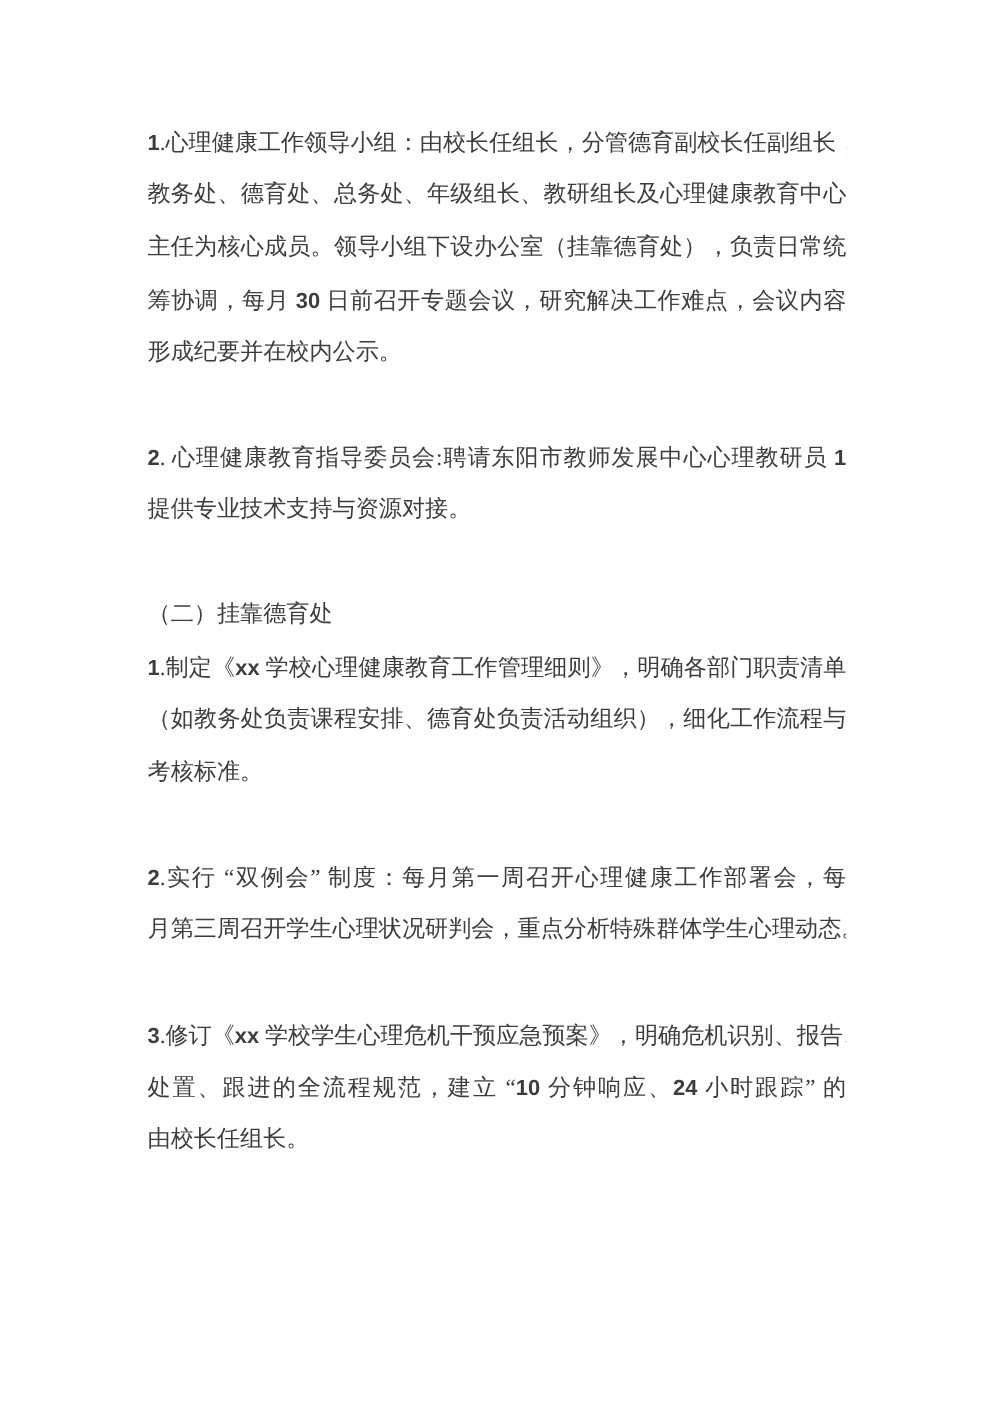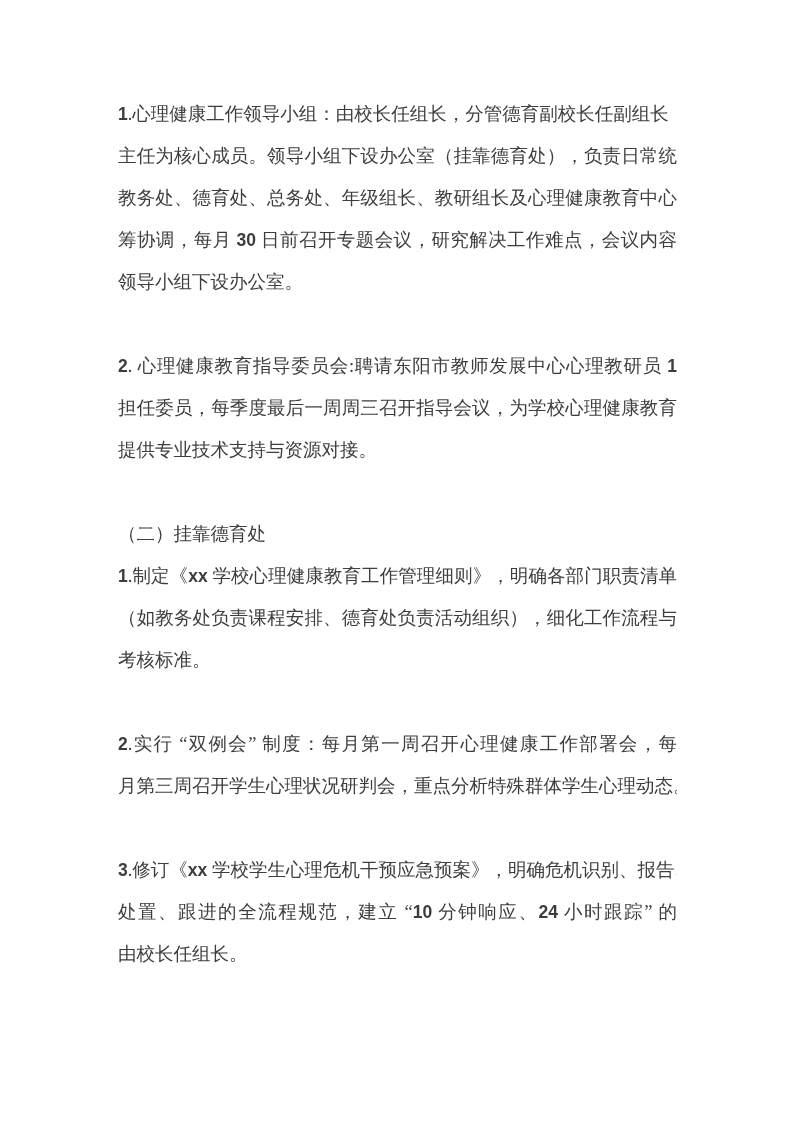--- a/index.html
+++ b/index.html
@@ -43,29 +43,28 @@
     font-size: 17.5px;
   }
 </style>
 </head>
 <body>
 
 <div class="page" style="background: rgb(255, 255, 255); color: rgb(61, 61, 61);">
 
   <div class="para">
     <span class="line just"><span class="latin">1</span>.心理健康工作领导小组：由校长任组长，分管德育副校长任副组长，</span>
+    <span class="line just">教务处、德育处、总务处、年级组长、教研组长及心理健康教育中心</span>
     <span class="line just">主任为核心成员。领导小组下设办公室（挂靠德育处），负责日常统</span>
-    <span class="line just">教务处、德育处、总务处、年级组长、教研组长及心理健康教育中心</span>
     <span class="line just">筹协调，每月 <span class="latin">30</span> 日前召开专题会议，研究解决工作难点，会议内容</span>
-    <span class="line">领导小组下设办公室。</span>
+    <span class="line">形成纪要并在校内公示。</span>
   </div>
 
   <div class="para">
     <span class="line just"><span class="latin">2</span>. 心理健康教育指导委员会:聘请东阳市教师发展中心心理教研员 <span class="latin">1</span></span>
-    <span class="line just">担任委员，每季度最后一周周三召开指导会议，为学校心理健康教育</span>
     <span class="line">提供专业技术支持与资源对接。</span>
   </div>
 
   <div class="para heading">
     <span class="line">（二）挂靠德育处</span>
   </div>
 
   <div class="para">
     <span class="line just"><span class="latin">1</span>.制定《<span class="latin">xx</span> 学校心理健康教育工作管理细则》，明确各部门职责清单</span>
     <span class="line just">（如教务处负责课程安排、德育处负责活动组织），细化工作流程与</span>

